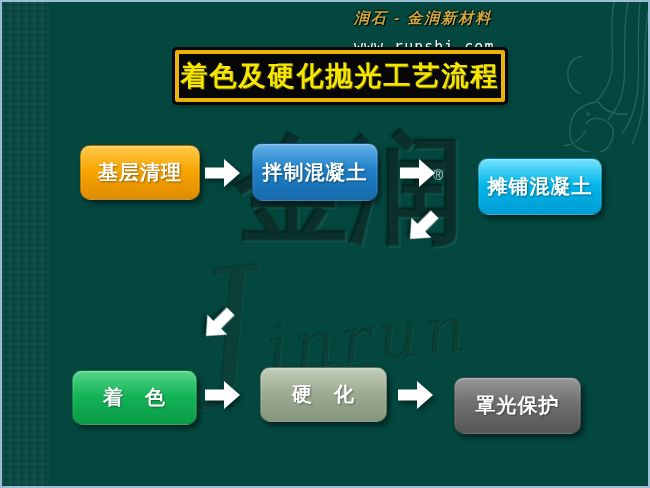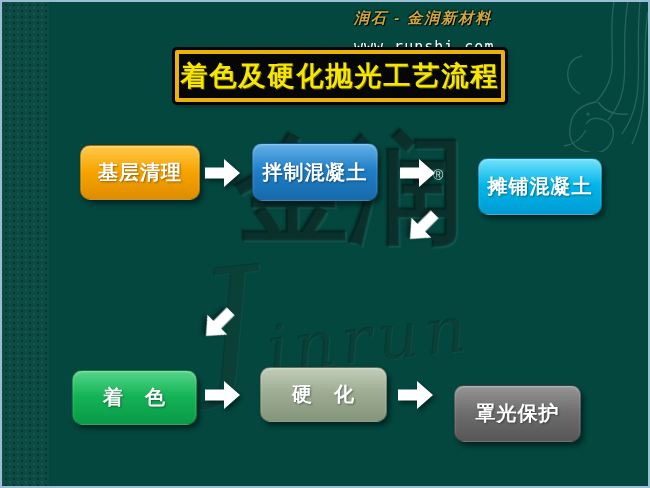--- a/index.html
+++ b/index.html
@@ -75,21 +75,21 @@
   .arrow{position:absolute; width:36px; height:30px; filter:drop-shadow(2px 3px 2px rgba(0,0,0,0.45));}
   .arrow svg{display:block; width:100%; height:100%;}
   .arrow.diag{transform:rotate(135deg);}
   
   #s0{left:78px;  top:143px; width:118px; height:53px;}
   #s1{left:250px; top:141px; width:124px; height:56px;}
   #s2{left:452px; top:156px; width:122px; height:55px;margin-left:24px;}
   #s3{left:258px; top:252px; width:116px; height:56px; border-radius:13px;}
   #s4{left:70px;  top:368px; width:123px; height:53px;}
   #s5{left:258px; top:365px; width:125px; height:53px;}
-  #s6{left:452px; top:383px; width:125px; height:55px;}
+  #s6{left:452px; top:375px; width:125px; height:55px;}
   #a1{left:203px; top:156px;}
   #a2{left:398px; top:156px;}
   #d1{left:402px; top:210px;}
   #d2{left:198px; top:307px;}
   #a3{left:203px; top:378px;}
   #a4{left:396px; top:378px;}
 </style>
 </head>
 <body>
 

